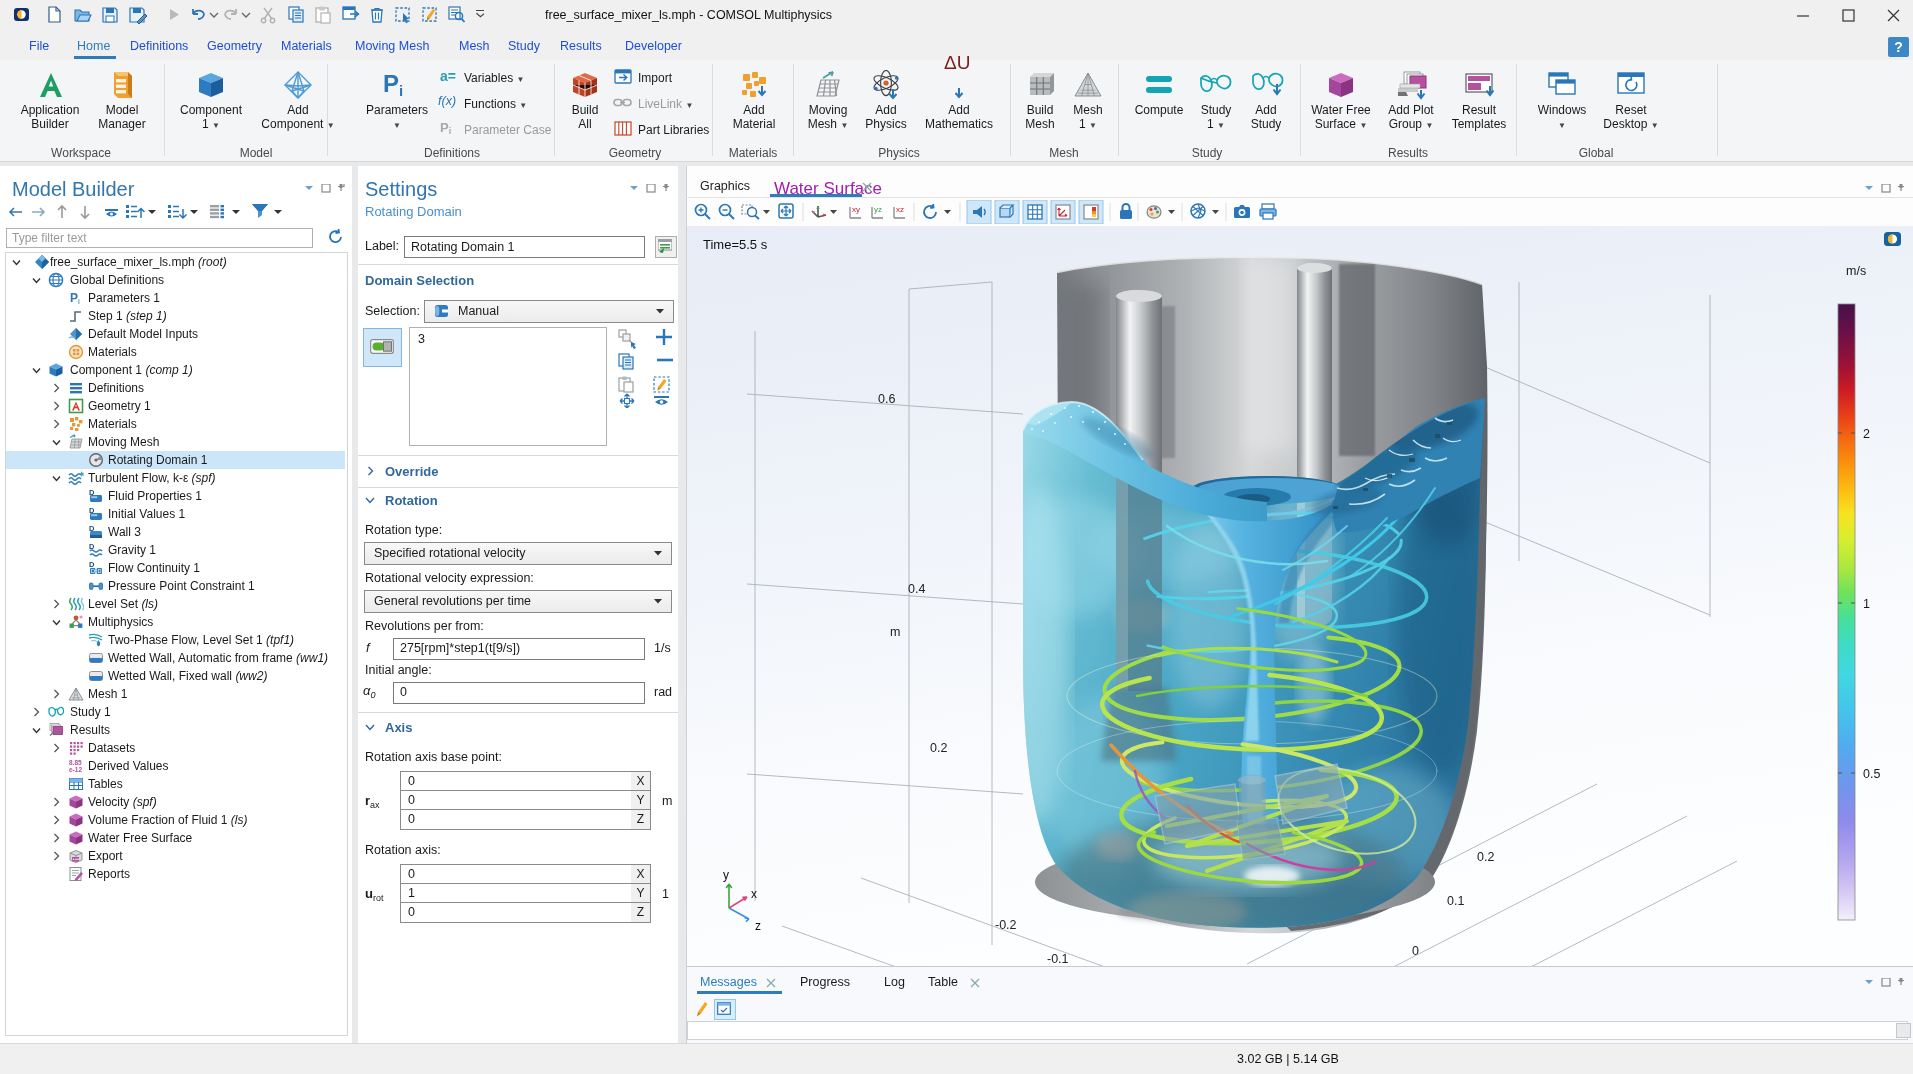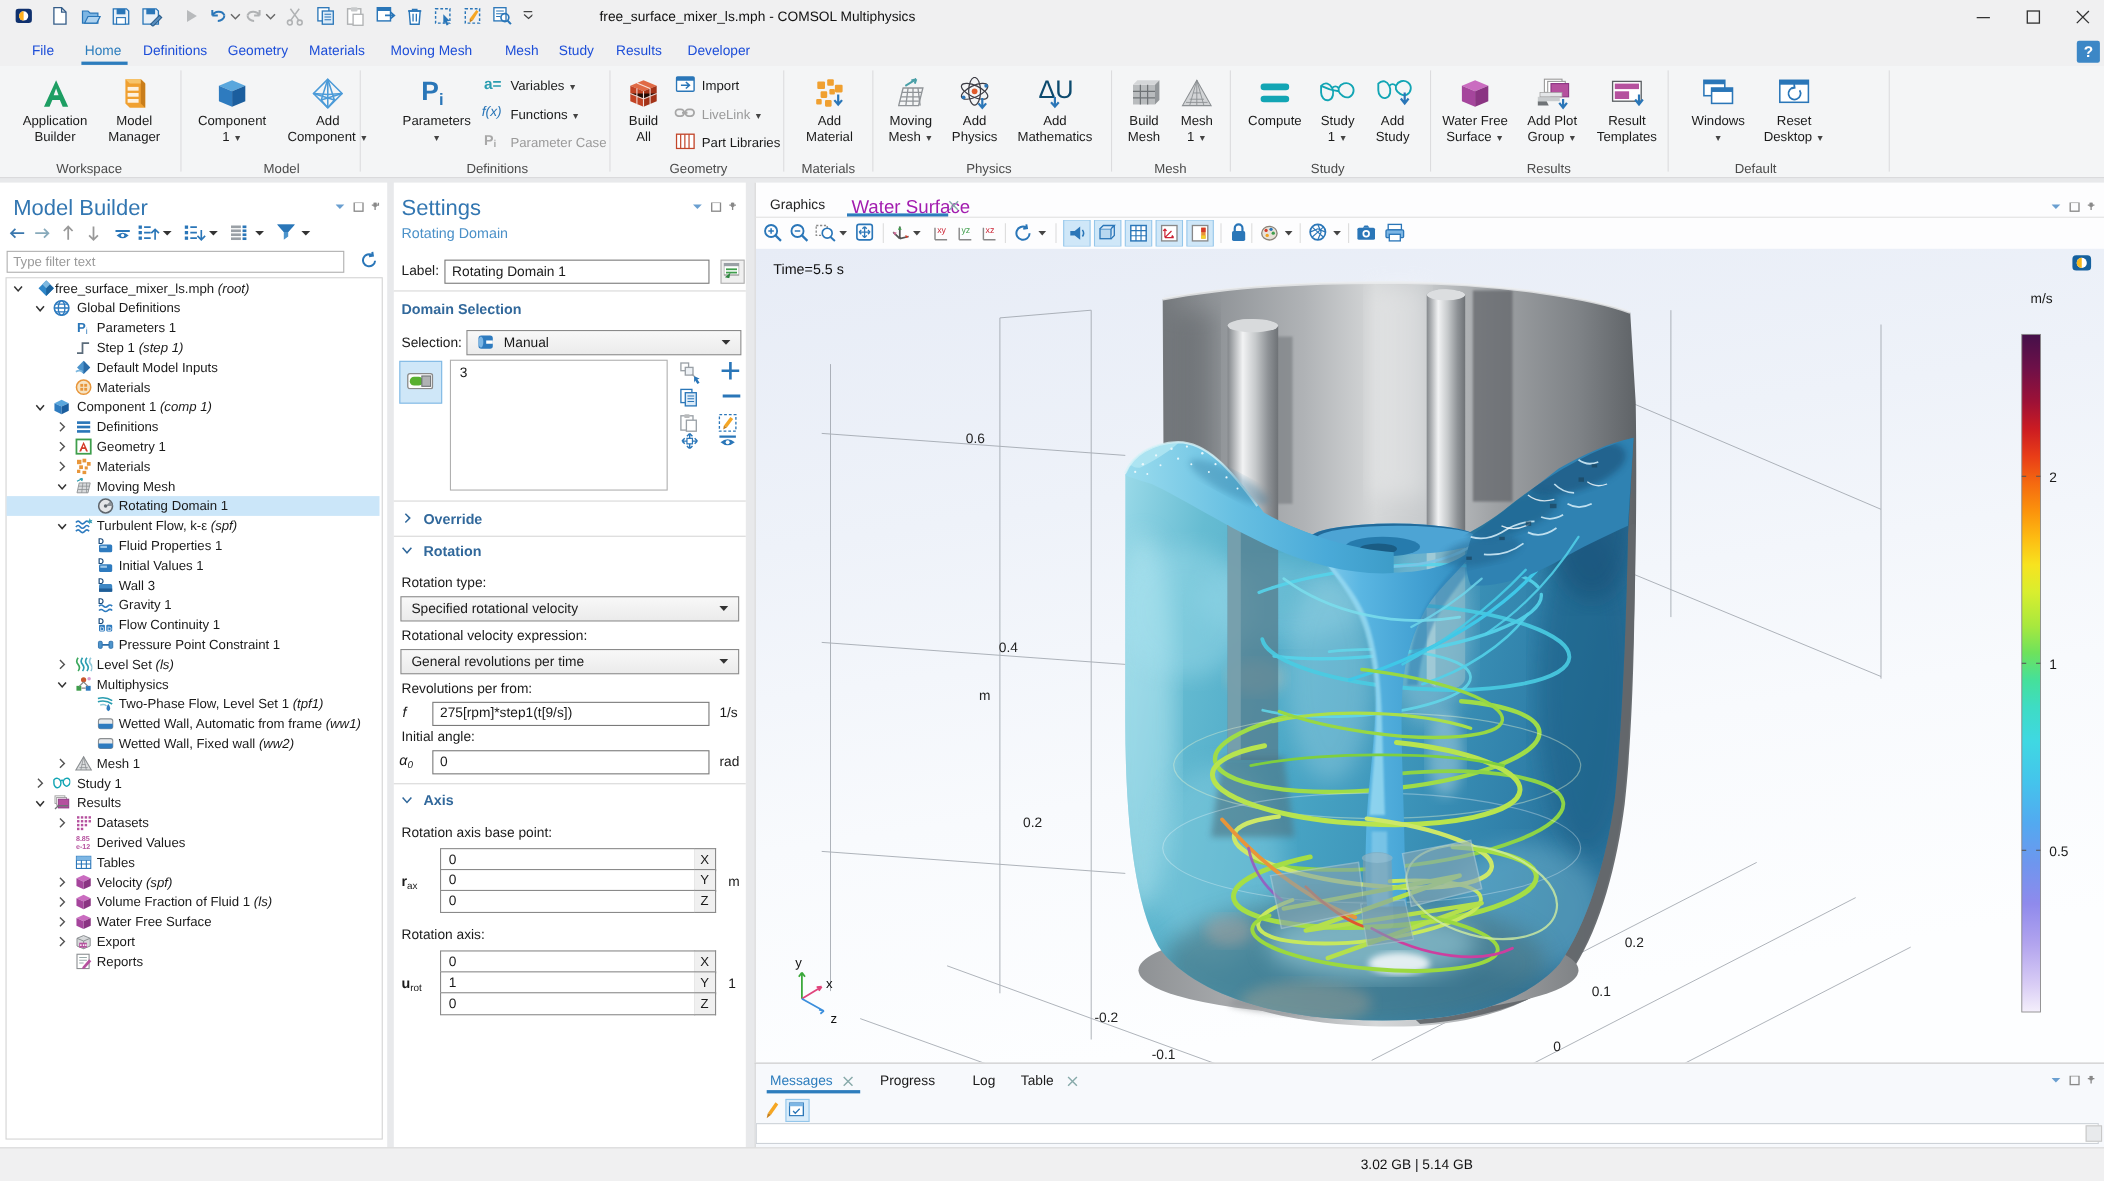--- a/index.html
+++ b/index.html
@@ -47,21 +47,21 @@
 
 <div class="grouplbl" style="left:21px">Workspace</div>
 <div class="grouplbl" style="left:196px">Model</div>
 <div class="grouplbl" style="left:392px">Definitions</div>
 <div class="grouplbl" style="left:575px">Geometry</div>
 <div class="grouplbl" style="left:693px">Materials</div>
 <div class="grouplbl" style="left:839px">Physics</div>
 <div class="grouplbl" style="left:1004px">Mesh</div>
 <div class="grouplbl" style="left:1147px">Study</div>
 <div class="grouplbl" style="left:1348px">Results</div>
-<div class="grouplbl" style="left:1536px">Default</div>
+<div class="grouplbl" style="left:1536px">Global</div>
 <div class="sep" style="left:164px"></div>
 <div class="sep" style="left:327px"></div>
 <div class="sep" style="left:554px"></div>
 <div class="sep" style="left:712px"></div>
 <div class="sep" style="left:793px"></div>
 <div class="sep" style="left:1010px"></div>
 <div class="sep" style="left:1118px"></div>
 <div class="sep" style="left:1300px"></div>
 <div class="sep" style="left:1516px"></div>
 <div class="sep" style="left:1717px"></div>
@@ -170,21 +170,21 @@
       <ellipse cx="15" cy="13" rx="13" ry="5.2" transform="rotate(-25 15 13)"></ellipse>
       <ellipse cx="15" cy="13" rx="5.4" ry="12.6" transform="rotate(0 15 13)"></ellipse>
     </g>
 <circle cx="15" cy="13" r="2.6" fill="#e05a2b"></circle>
     <circle cx="25.5" cy="8" r="1.7" fill="#2a76b8"></circle>
     <circle cx="5" cy="18.5" r="1.7" fill="#2a76b8"></circle>
 <path d="M22,19 L22,27 M18.5,24 L22,28 L25.5,24" stroke="#2a76b8" stroke-width="2" fill="none"></path>
 </svg>
 <div class="ribtxt" style="left:831px;top:104px">Add<br>Physics</div>
 
-<div class="abs" style="left:944px;top:68px;font-size:23px;color:#0c4a6e">ΔU</div>
+<div class="abs" style="left:944px;top:52px;font-size:19px;color:#7f1d1d">ΔU</div>
 <svg class="ico" style="left:952px;top:88px" width="14" height="12" viewBox="0 0 14 12">
     <path d="M7,0 L7,8 M3.5,5 L7,9 L10.5,5" stroke="#2a76b8" stroke-width="2" fill="none"></path>
   </svg>
 <div class="ribtxt" style="left:904px;top:104px">Add<br>Mathematics</div>
 
 <svg class="ico" style="left:1025px;top:70px" width="30" height="30" viewBox="0 0 30 30">
 <path d="M5,7 L25,7 L25,25 L5,25 Z" fill="#b9bcbe"></path>
     <path d="M5,7 L9,3 L29,3 L25,7 Z" fill="#d4d6d8"></path>
     <path d="M25,7 L29,3 L29,21 L25,25 Z" fill="#93979a"></path>
 <g stroke="#6f7376" stroke-width="1.1">

